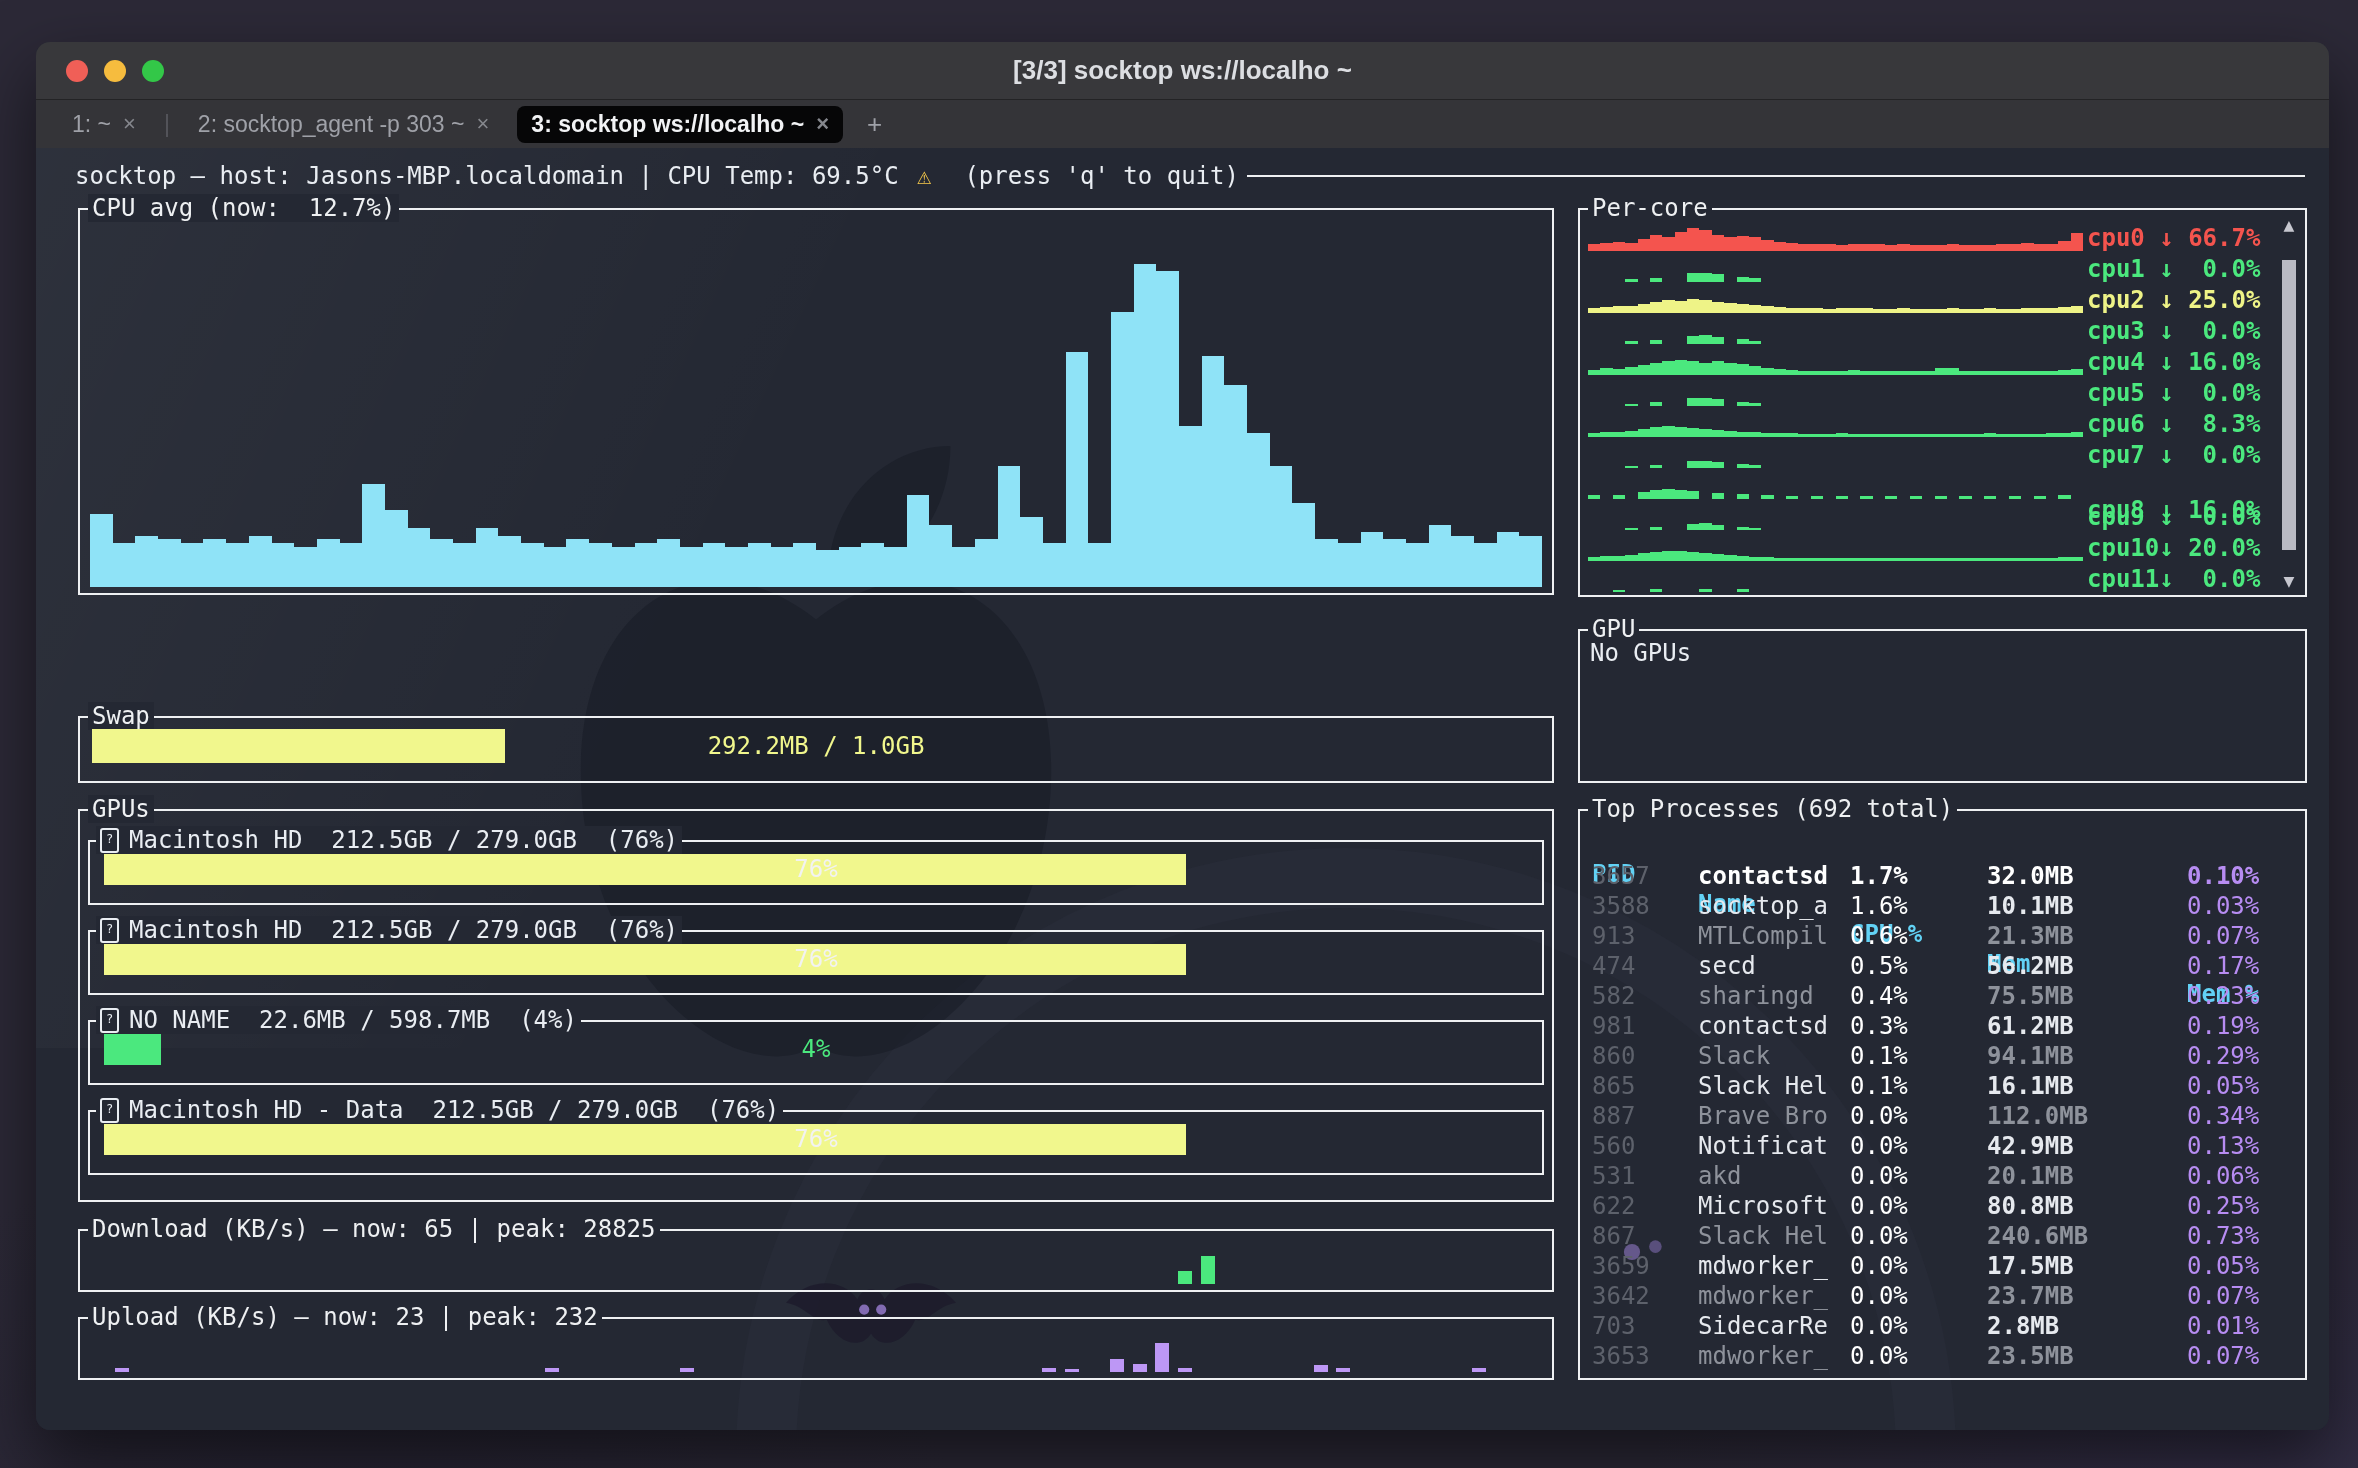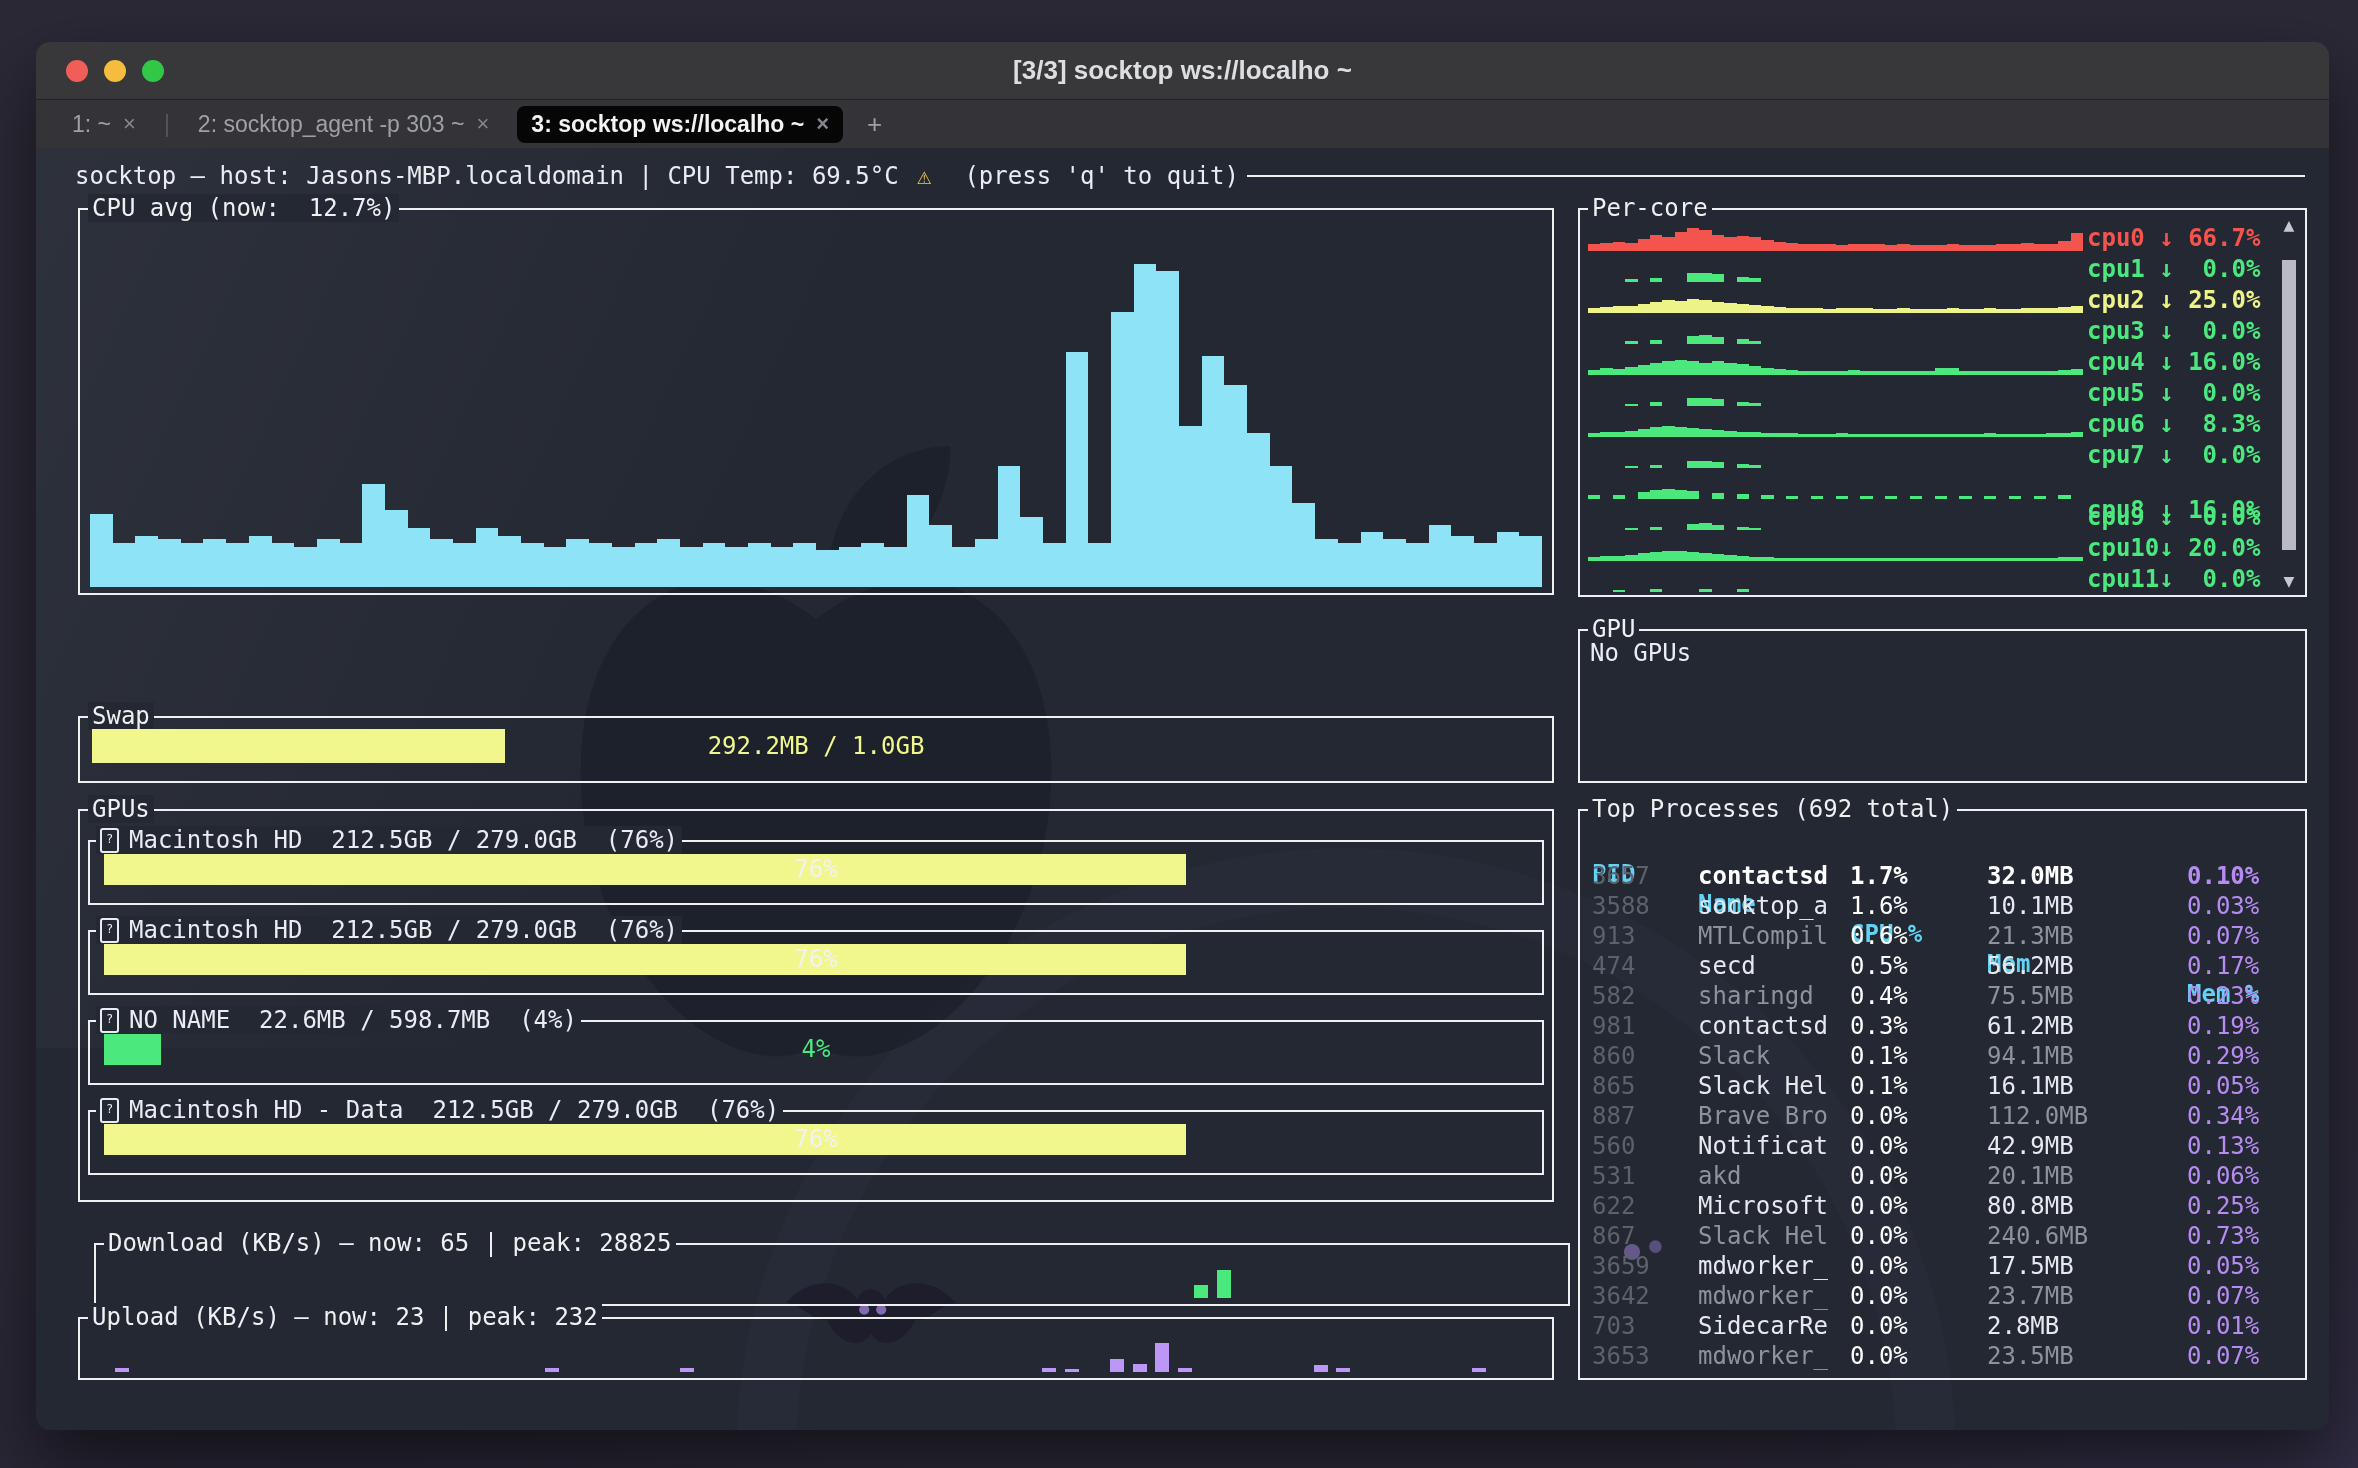--- a/index.html
+++ b/index.html
@@ -55,21 +55,21 @@
   .core-label{position:absolute;white-space:pre;font-size:24px;line-height:26px;font-weight:bold;}
   .sb{position:absolute;width:20px;}
   .sb-thumb{position:absolute;left:3px;width:14px;background:#b9bac3;}
   .sb-arrow{position:absolute;left:0;width:20px;text-align:center;color:#c6c7cf;font-size:18px;}
   
   .prow{position:absolute;left:0;right:0;height:30px;line-height:30px;white-space:pre;}
   .prow span{position:absolute;}
   .c-pid{left:12px;color:#5d616b;}
   .c-name{left:118px;}
   .c-cpu{left:270px;color:#ffffff;}
-  .c-mem{left:407px;}
+  .c-mem{left:407px;font-weight:bold;}
   .c-memp{left:607px;color:#b78cf2;}
   .r-bold .c-name,.r-bold .c-mem{color:#ffffff;font-weight:bold;}
   .r-bold .c-cpu,.r-bold .c-memp{font-weight:bold;}
   .r-normal .c-name,.r-normal .c-mem{color:#e6e9ee;}
   .r-dim .c-name,.r-dim .c-mem{color:#8e929b;}
   .phead span{color:#62d2f5;font-weight:bold;}
   
   .sub{position:absolute;left:8px;right:8px;height:61px;border:2px solid #eef0f2;}
   .sub-title{position:absolute;top:-16px;left:6px;background:#242833;padding:0 4px;white-space:pre;display:flex;align-items:center;}
   .disk-icon{display:inline-block;width:15px;height:21px;border:2px solid #e9edf2;border-radius:3px;margin-right:10px;
@@ -1410,21 +1410,21 @@
           <div class="sub" style="top: 299px;">
             <div class="sub-title"><span class="disk-icon">?</span><span>Macintosh HD - Data  212.5GB / 279.0GB  (76%)</span></div>
             <div class="track">
               <div class="fill" style="width: 76%; background: rgb(241, 247, 141);"></div>
             </div>
             <div class="gauge-label" style="color: rgb(242, 242, 242);">76%</div>
           </div>
         </div>
     </div>
 
-    <div class="panel" style="left:58px;top:1081px;width:1472px;height:59px;margin-top:14px;">
+    <div class="panel" style="left:42px;top:1081px;width:1472px;height:59px;">
       <div class="ptitle">Download (KB/s) — now: 65 | peak: 28825</div>
       <div class="bars thin" id="dl-bars" style="left:12px;right:12px;top:8px;bottom:6px;">
           <div class="slot"></div>
           <div class="slot"></div>
           <div class="slot"></div>
           <div class="slot"></div>
           <div class="slot"></div>
           <div class="slot"></div>
           <div class="slot"></div>
           <div class="slot"></div>

